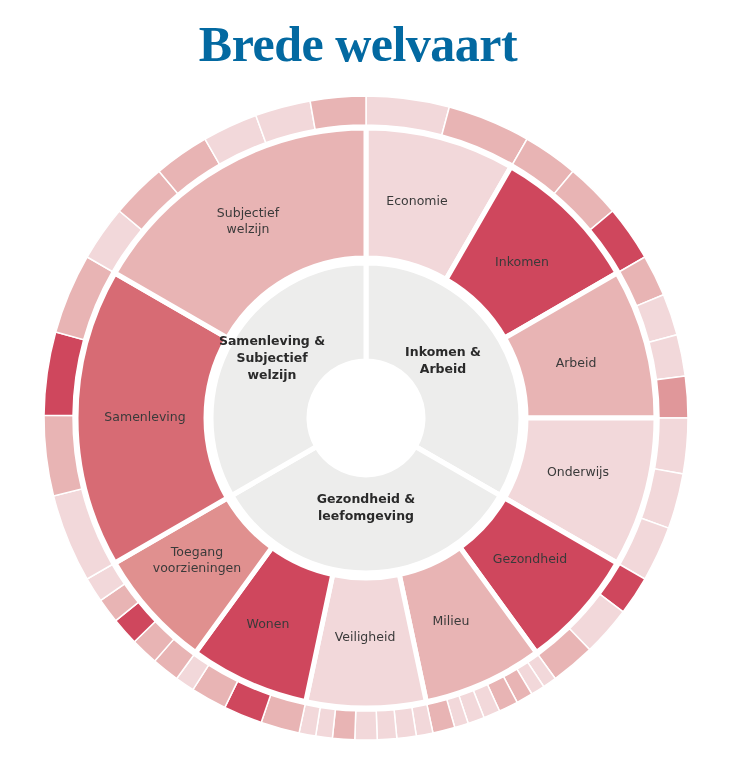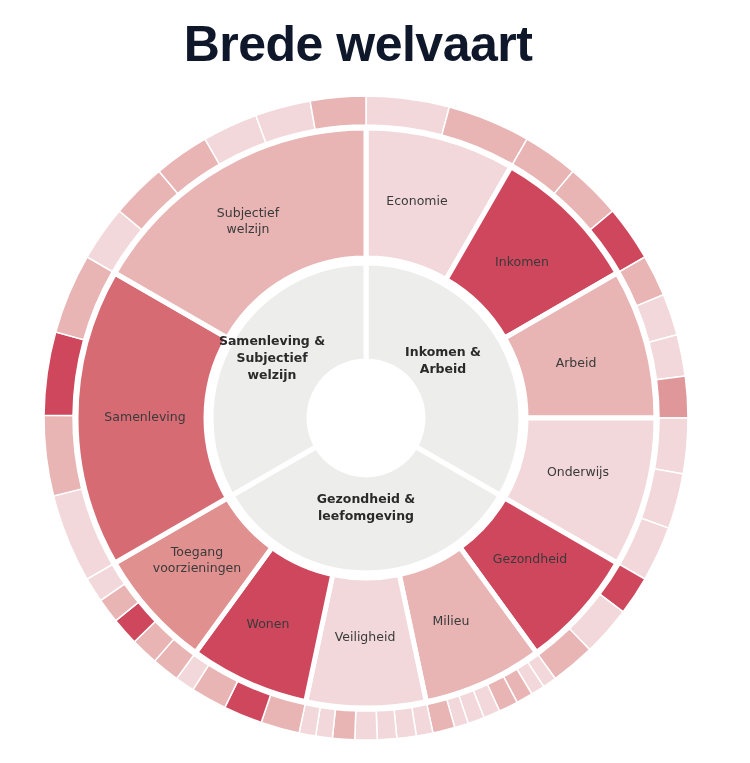--- a/index.html
+++ b/index.html
@@ -1,20 +1,20 @@
 <!DOCTYPE html>
 <html><head>
 <meta charset="utf-8">
 <style>
   html, body { margin: 0; padding: 0; background: #ffffff; }
   body { width: 750px; height: 763px; position: relative; overflow: hidden; font-family: "DejaVu Sans", sans-serif; }
   .title {
     position: absolute; left: 0; top: 12px; width: 716px; text-align: center;
-    font-family: Liberation Sans, sans-serif; font-weight: bold; font-size: 50px;
-    letter-spacing: -0.5px; color: #0f172a; line-height: 64px;
+    font-family: Liberation Serif, serif; font-weight: bold; font-size: 50px;
+    letter-spacing: -0.5px; color: #0369a1; line-height: 64px;
   }
   #chart { position: absolute; left: 0; top: 0; }
   .seg { stroke: #ffffff; }
   .mid-label { font-family: "DejaVu Sans", sans-serif; font-size: 12.5px; fill: #3a3a3a; text-anchor: middle; }
   .inner-label { font-family: "DejaVu Sans", sans-serif; font-size: 12.5px; font-weight: bold; fill: #2a2a2a; text-anchor: middle; }
 </style>
 </head>
 <body>
 
 <div class="title">Brede welvaart</div>

